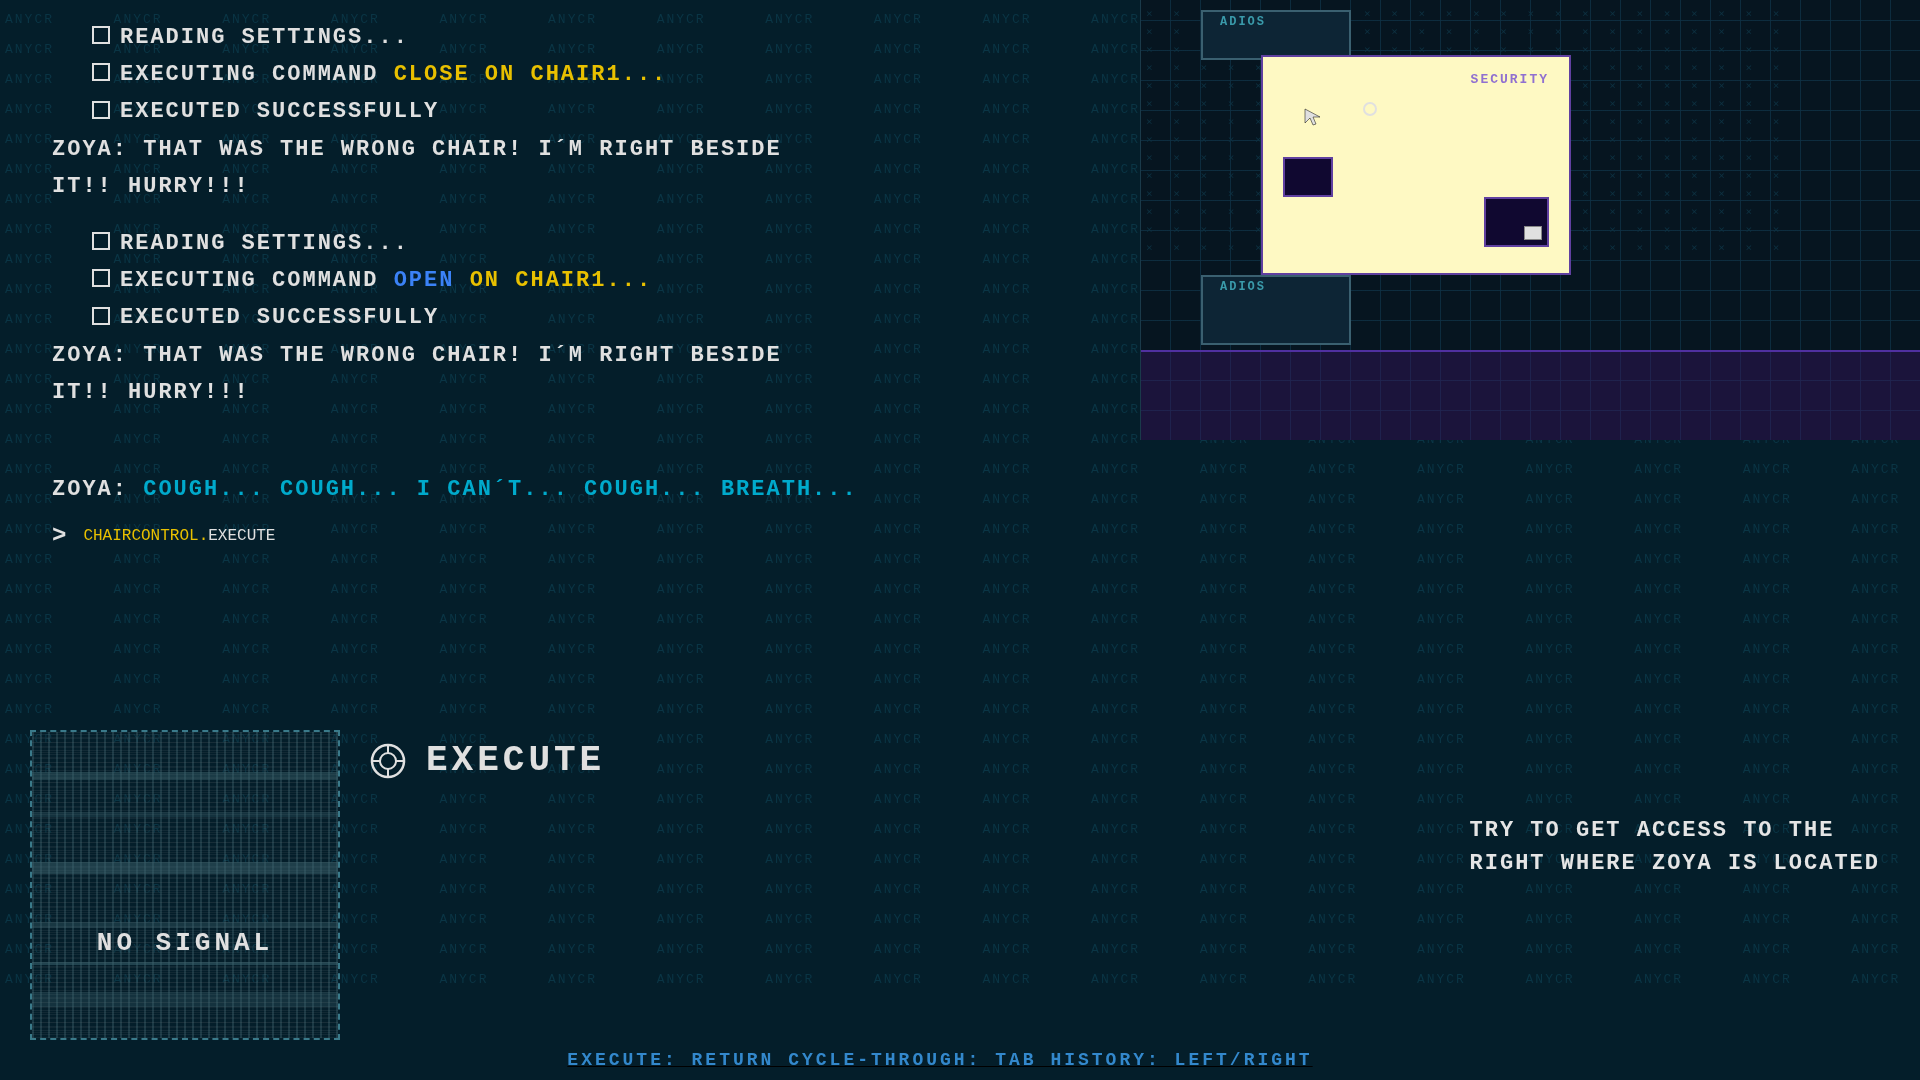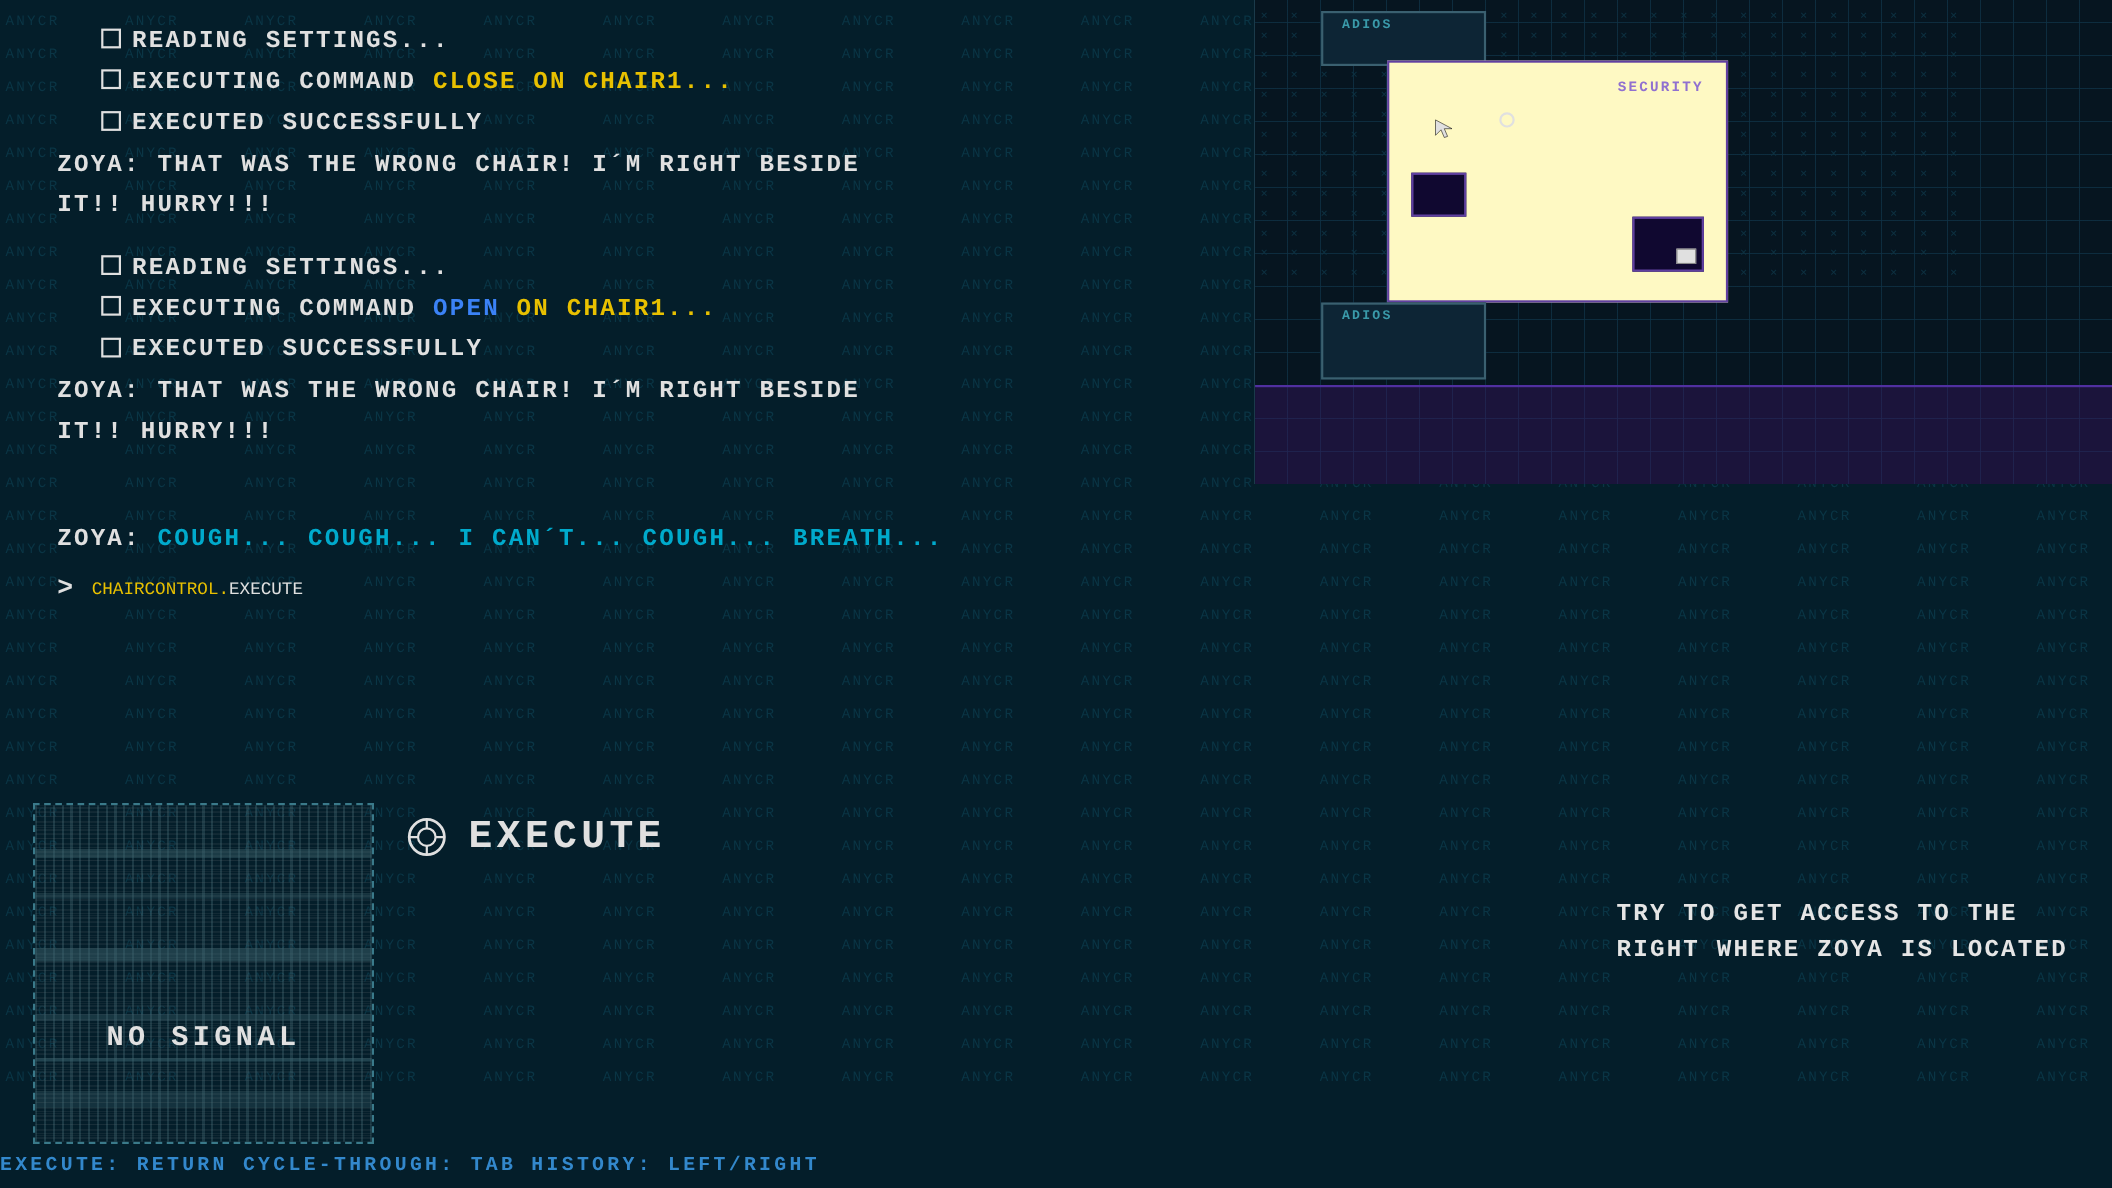--- a/index.html
+++ b/index.html
@@ -287,23 +287,24 @@
       z-index: 2;
       line-height: 1.5;
     }
 
     
     .bottom-bar {
       position: absolute;
       bottom: 10px;
       left: 0;
       right: 0;
-      text-align: left;
+      text-align: center;
       padding-right: 40px;
       z-index: 2;
+      text-decoration: underline;
     }
 
     .bottom-bar-text {
       color: #3388cc;
       font-size: 18px;
       font-weight: bold;
       letter-spacing: 3px;
     }
 
     

